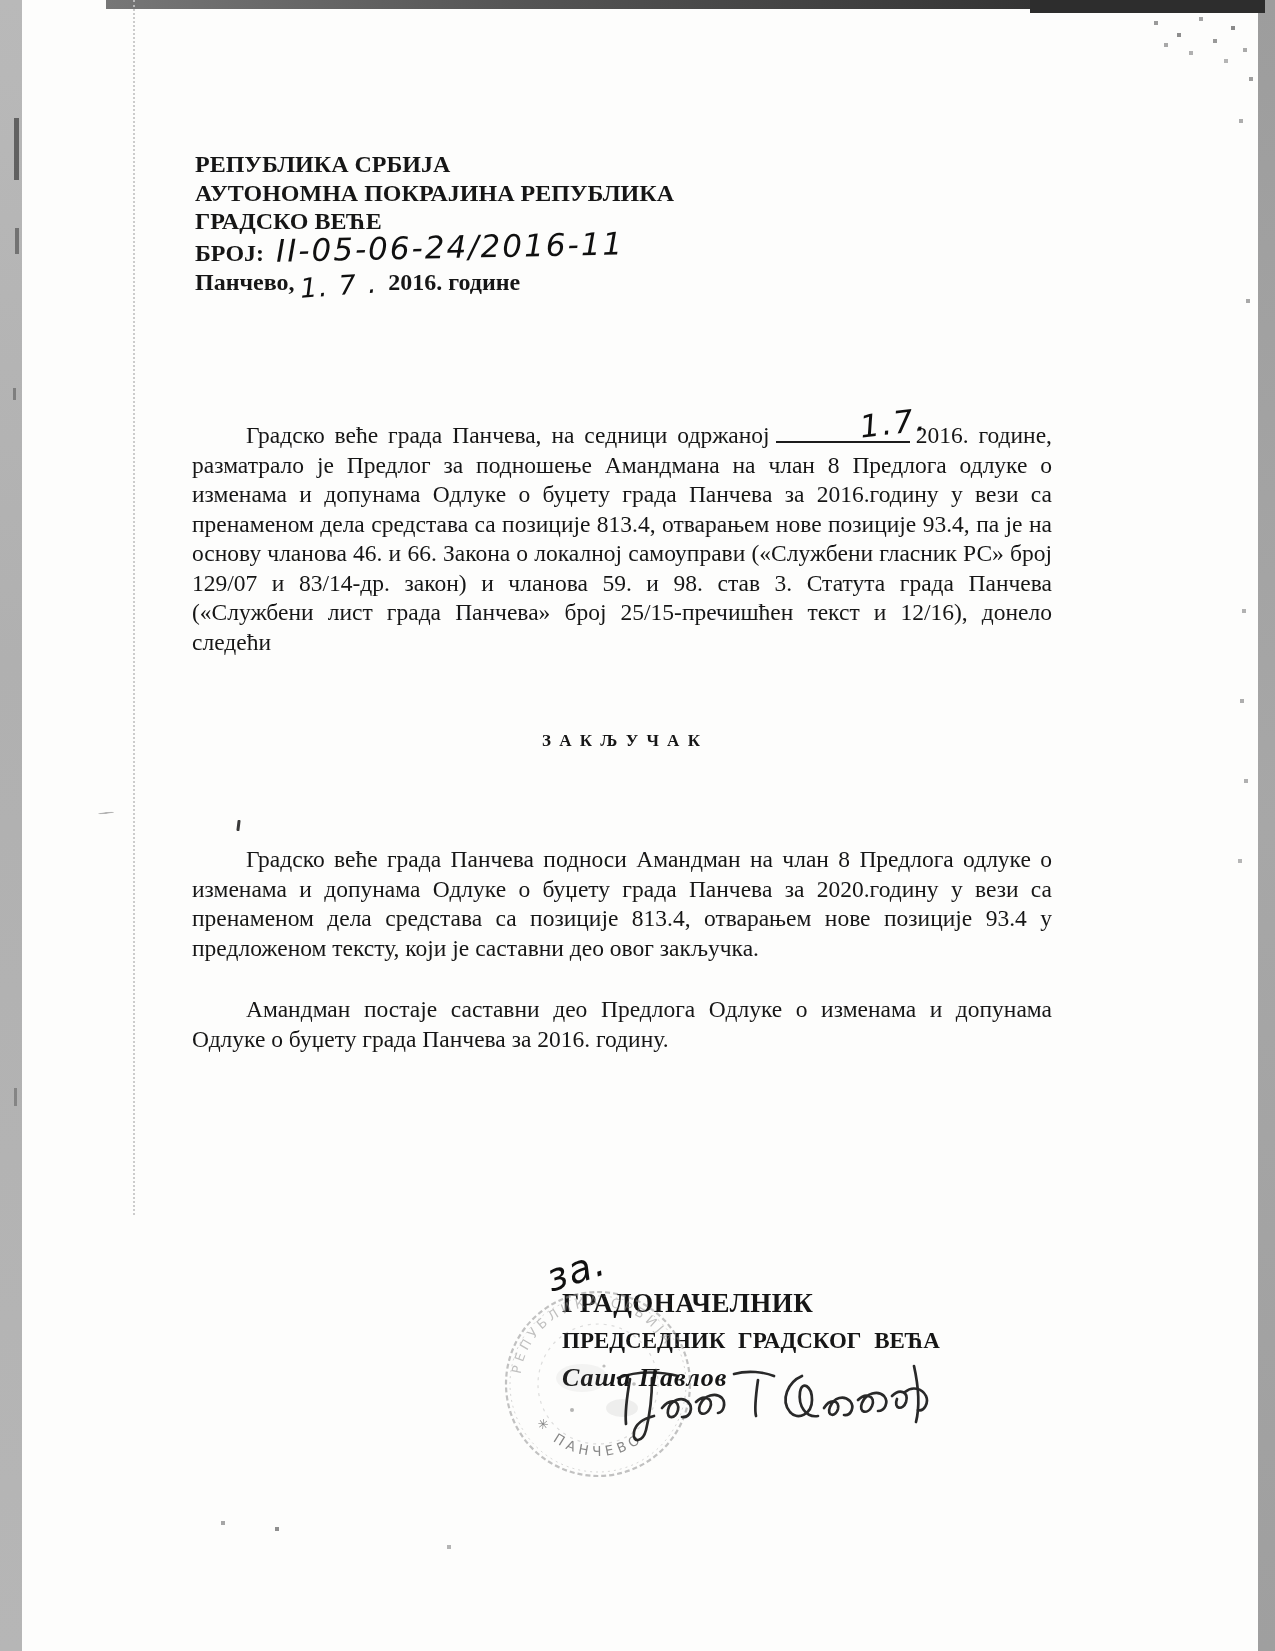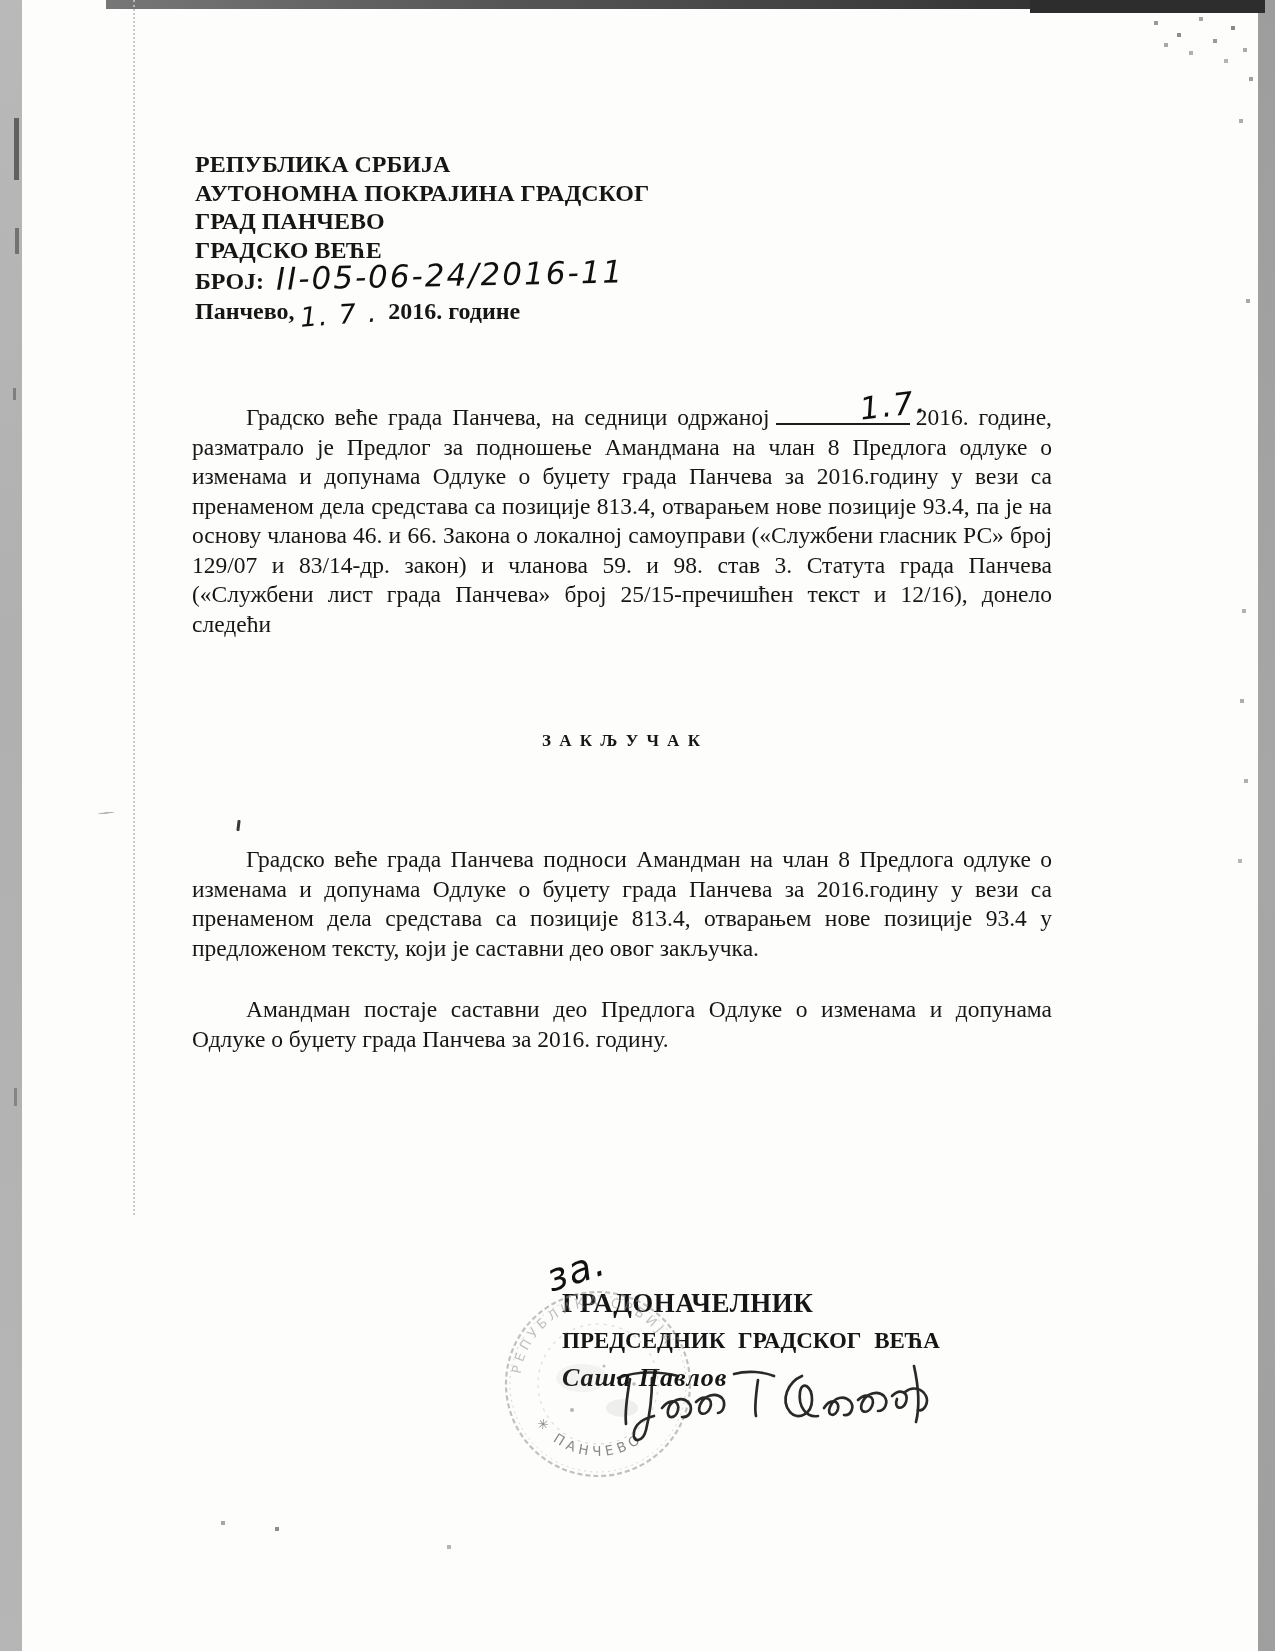--- a/index.html
+++ b/index.html
@@ -35,21 +35,21 @@
   .stray-tick{position:absolute;left:237px;top:820px;width:3px;height:11px;background:#3a3a3a;
     transform:rotate(7deg);border-radius:1px;}
   
   .letterhead{position:absolute;left:195px;top:150px;font-weight:bold;font-size:24px;line-height:28.6px;white-space:nowrap;}
   .hw{font-family:"DejaVu Sans",sans-serif;font-style:italic;font-weight:500;color:#101010;letter-spacing:1.5px;}
   .hw-number{display:inline-block;font-size:31px;margin-left:12px;transform:rotate(-1.2deg);position:relative;top:-3px;letter-spacing:2px;}
   .hw-place-date{display:inline-block;font-size:27px;margin:0 10px 0 6px;transform:rotate(-4deg);position:relative;top:5px;}
   
   .para{position:absolute;left:192px;width:860px;margin:0;font-size:23.5px;line-height:29.5px;
     text-align:justify;text-indent:54px;}
-  #p1{top:402px;}
+  #p1{top:420px;}
   #p2{top:845px;}
   #p3{top:995px;}
   #p4{top:1075px;}
   .doc-title{position:absolute;left:192px;top:731px;width:860px;margin:0;text-align:center;
     font-size:17px;font-weight:bold;letter-spacing:2px;}
   .inline-blank{display:inline-block;width:134px;border-bottom:2.5px solid #1c1c1c;position:relative;height:.9em;vertical-align:baseline;margin:0 6px;}
   .inline-blank .hw-session{position:absolute;left:30px;bottom:-1px;font-size:31px;line-height:1;
     white-space:nowrap;transform:rotate(-7deg);letter-spacing:2px;}
   
   .sig-block{position:absolute;left:562px;top:1288px;width:440px;text-align:left;font-weight:bold;}
@@ -74,36 +74,35 @@
   <div class="edge-right"></div>
   <div class="top-bar"></div>
   <div class="top-bar-right"></div>
   <div class="speck"></div>
   <div class="dotted-line"></div>
   <div class="stray-squiggle"></div>
   <div class="stray-tick"></div>
 
   <header class="letterhead">
     <div>РЕПУБЛИКА СРБИЈА</div>
-    <div>АУТОНОМНА ПОКРАЈИНА ГРАДСКОГ</div>
-    <div>ГРАД ПАНЧЕВО</div>
+    <div>АУТОНОМНА ПОКРАЈИНА РЕПУБЛИКА</div>
     <div>ГРАДСКО ВЕЋЕ</div>
     <div>
       <span>БРОЈ:</span><span class="hw hw-number">II-05-06-24/2016-11</span>
     </div>
     <div>
       <span>Панчево,</span><span class="hw hw-place-date">1. 7 .</span><span>2016. године</span>
     </div>
   </header>
 
   <p class="para" id="p1"><span>Градско веће града Панчева, на седници одржаној</span><span class="inline-blank"><span class="hw hw-session">1.7.</span></span><span>2016. године, разматрало је Предлог за подношење Амандмана на члан 8 Предлога одлуке о изменама и допунама Одлуке о буџету града Панчева за 2016.годину у вези са пренаменом дела средстава са позиције 813.4, отварањем нове позиције  93.4, па је на основу чланова 46. и 66. Закона о локалној самоуправи («Службени гласник РС» број 129/07 и 83/14-др. закон) и чланова 59. и 98. став 3. Статута града Панчева («Службени лист града Панчева» број 25/15-пречишћен текст и 12/16), донело следећи</span></p>
 
   <h1 class="doc-title">З А К Љ У Ч А К</h1>
 
-  <p class="para" id="p2">Градско веће града Панчева подноси Амандман на члан 8 Предлога одлуке о изменама и допунама Одлуке о буџету града Панчева за 2016.годину у вези са пренаменом дела средстава са позиције 813.4, отварањем нове позиције  93.4  у предложеном тексту, који је саставни део овог закључка.</p>
+  <p class="para" id="p2">Градско веће града Панчева подноси Амандман на члан 8 Предлога одлуке о изменама и допунама Одлуке о буџету града Панчева за 2020.годину у вези са пренаменом дела средстава са позиције 813.4, отварањем нове позиције  93.4  у предложеном тексту, који је саставни део овог закључка.</p>
   <p class="para" id="p3">Амандман постаје саставни део Предлога Одлуке о изменама и допунама Одлуке о буџету града Панчева за 2016. годину.</p>
 
   <svg class="stamp-svg" width="192" height="192" viewBox="0 0 192 192">
     <defs>
       <path id="arcTop" d="M 18 96 A 78 78 0 0 1 174 96"></path>
       <path id="arcBottom" d="M 26 118 A 74 74 0 0 0 166 118"></path>
     </defs>
     <circle cx="96" cy="96" r="92" fill="none" stroke="#8f8f8f" stroke-width="2.2" stroke-dasharray="5 3" opacity="0.55"></circle>
     <circle cx="96" cy="96" r="88" fill="none" stroke="#9a9a9a" stroke-width="1" stroke-dasharray="2 4" opacity="0.4"></circle>
     <circle cx="96" cy="96" r="60" fill="none" stroke="#a0a0a0" stroke-width="1.2" stroke-dasharray="3 5" opacity="0.35"></circle>

